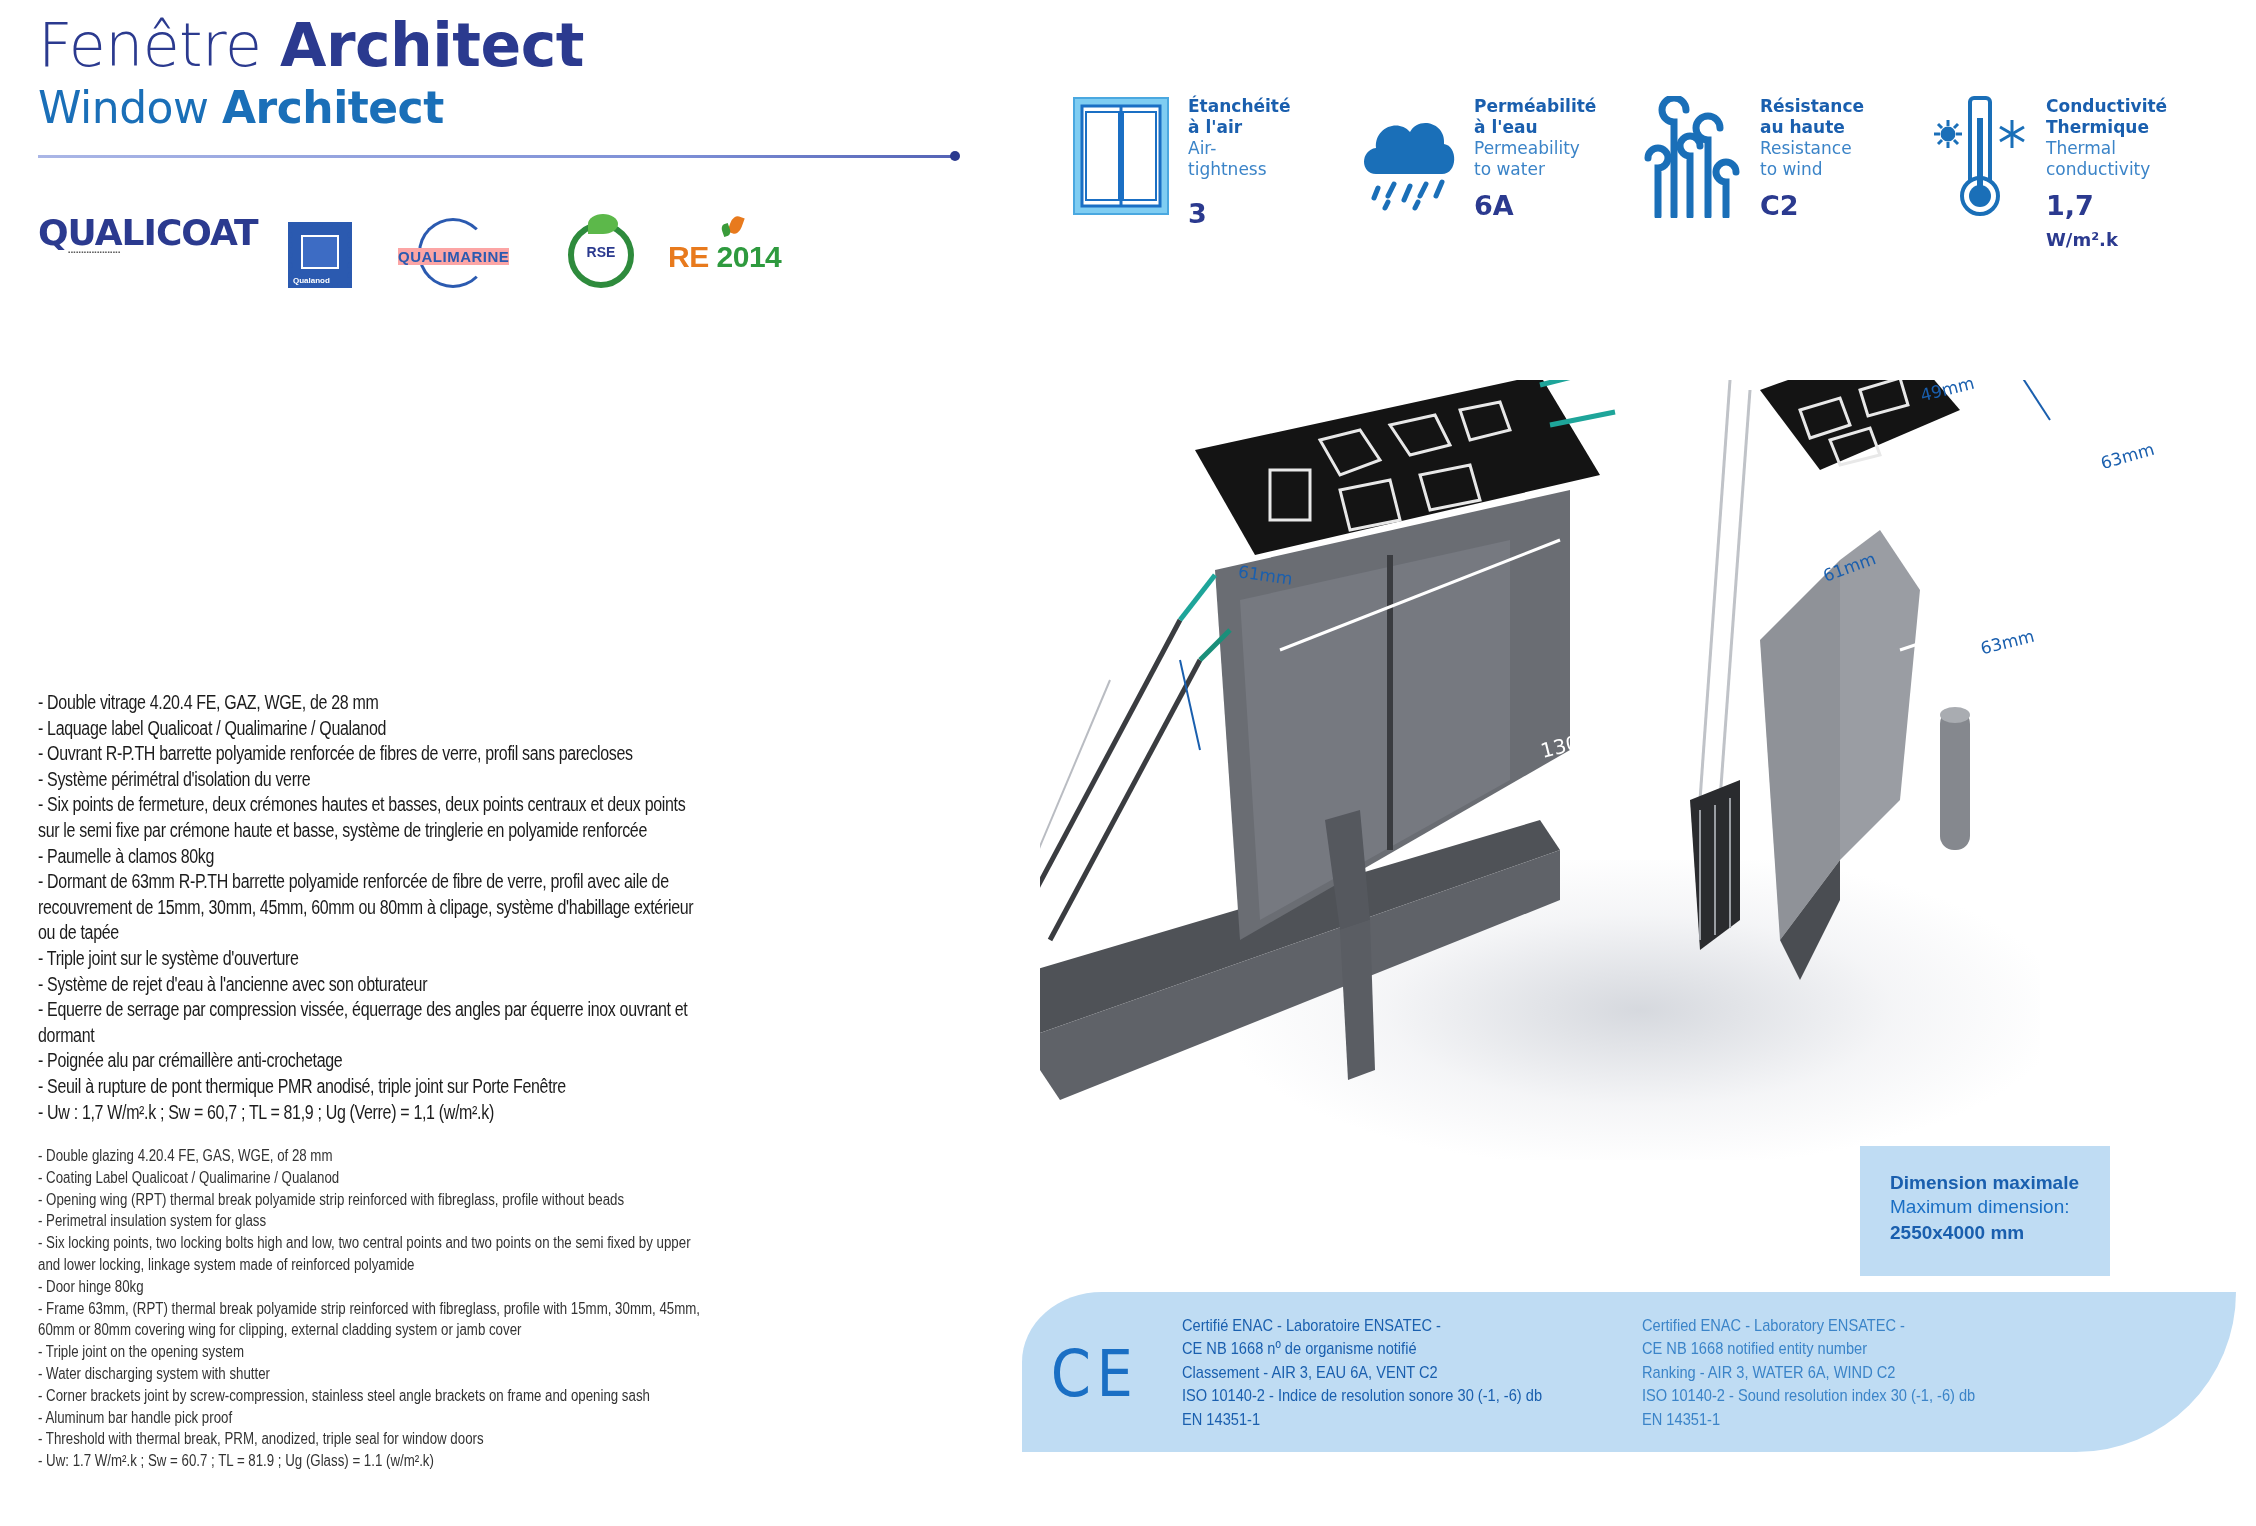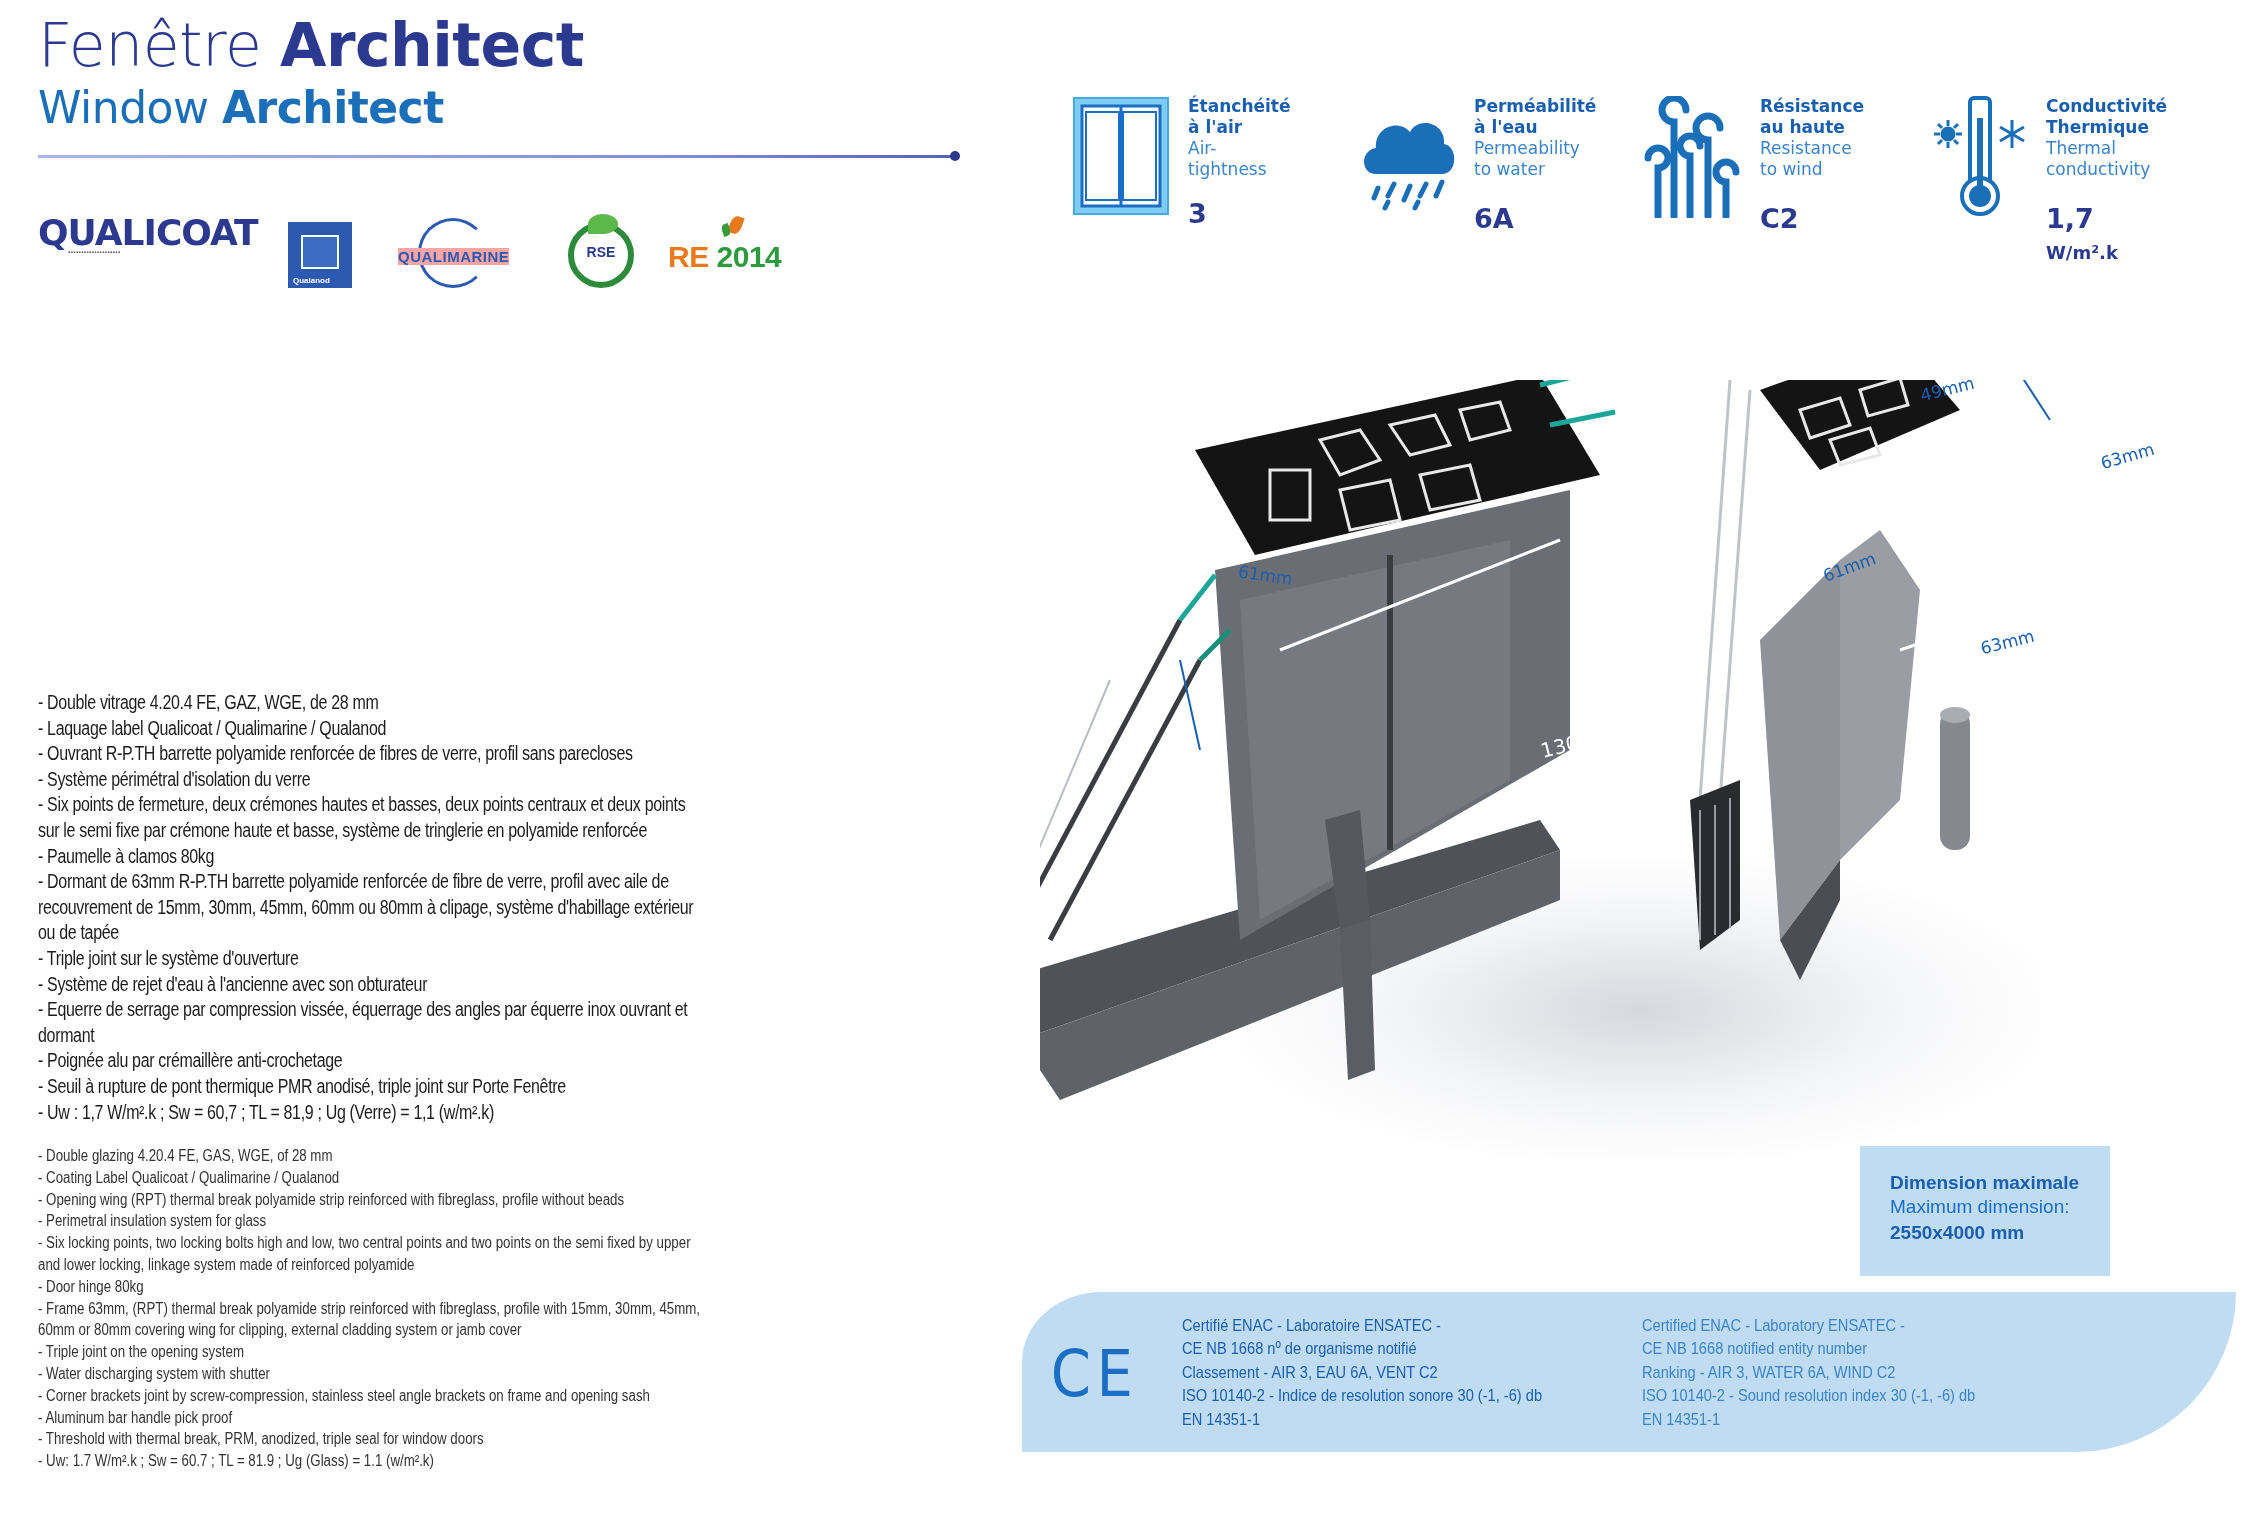--- a/index.html
+++ b/index.html
@@ -35,21 +35,21 @@
   .lg-re2020 .t { position:absolute; left: 0; top: 24px; font-size: 30px; font-weight: 700; font-family: "Liberation Sans", sans-serif; letter-spacing: -0.5px; }
   .lg-re2020 .t .re { color:#e87a1d; }
   .lg-re2020 .t .yr { color:#2e9a3e; }
 
   
   .perf { position: absolute; top: 96px; height: 130px; }
   .perf .icon { position:absolute; left:0; top:0; }
   .perf .txt { position:absolute; top: 0; }
   .perf .l1 { font-size: 17px; font-weight: 700; color: #1a5fae; line-height: 21px; font-family: "DejaVu Sans", sans-serif; }
   .perf .l2 { font-size: 17px; color: #3b84c8; line-height: 21px; font-family: "DejaVu Sans", sans-serif; }
-  .perf .val { font-size: 27px; font-weight: 700; color: #2b3a8f; margin-top: 23px; font-family: "DejaVu Sans", sans-serif; }
+  .perf .val { font-size: 27px; font-weight: 700; color: #2b3a8f; margin-top: 10px; font-family: "DejaVu Sans", sans-serif; }
   .perf .val small { font-size: 18px; }
 
   
   .spec-fr { position: absolute; left: 38px; top: 690px; width: 900px; font-family: "Liberation Sans", sans-serif; font-size: 19.5px; line-height: 25.6px; color: #1c1c1c; letter-spacing: -0.4px; transform: scaleX(0.82); transform-origin: left top; width: 1100px; }
   .spec-en { position: absolute; left: 38px; top: 1145px; font-family: "Liberation Sans", sans-serif; font-size: 16px; line-height: 21.8px; color: #333; transform: scaleX(0.83); transform-origin: left top; width: 1100px; }
   .spec-line { white-space: pre-wrap; }
 
   
   .product { position: absolute; left: 1040px; top: 380px; width: 1180px; height: 760px; }
   .shadow-floor { position:absolute; left: 200px; top: 480px; width: 800px; height: 300px; background: radial-gradient(ellipse at center, rgba(180,185,195,0.55) 0%, rgba(220,222,228,0.3) 45%, rgba(255,255,255,0) 75%); }

